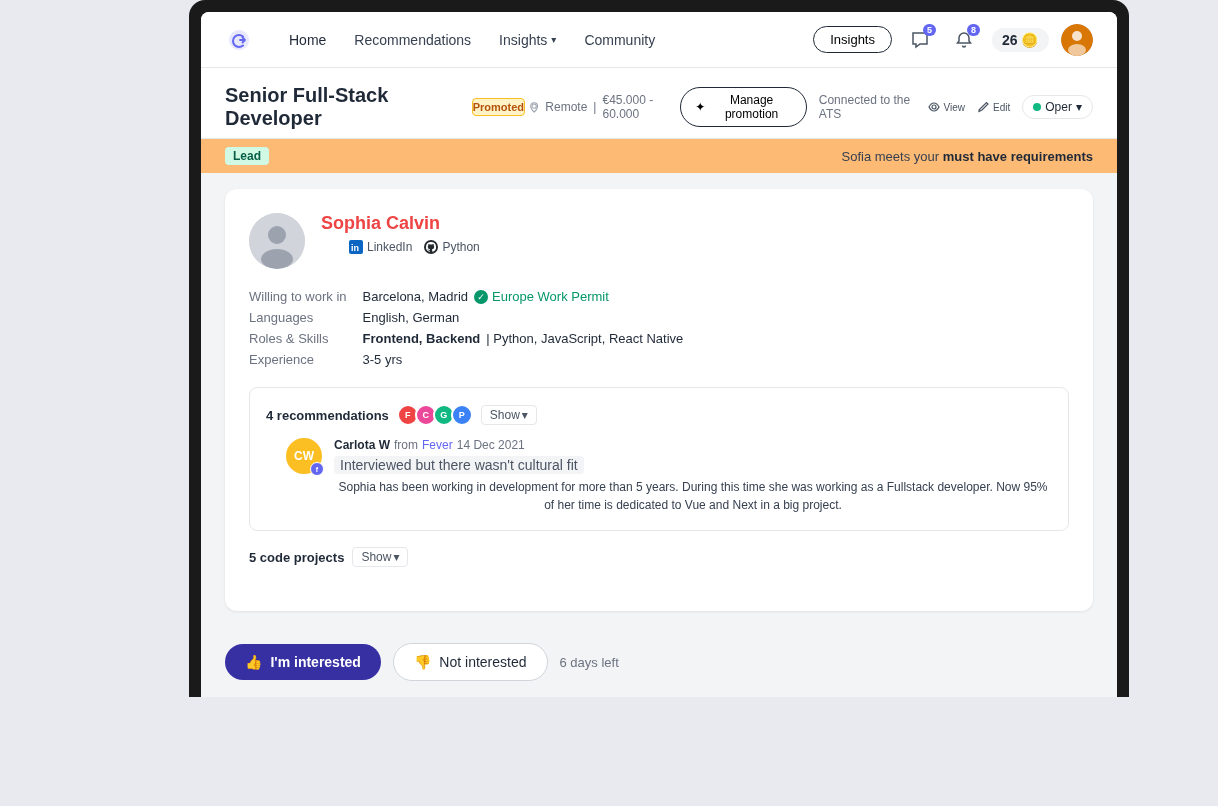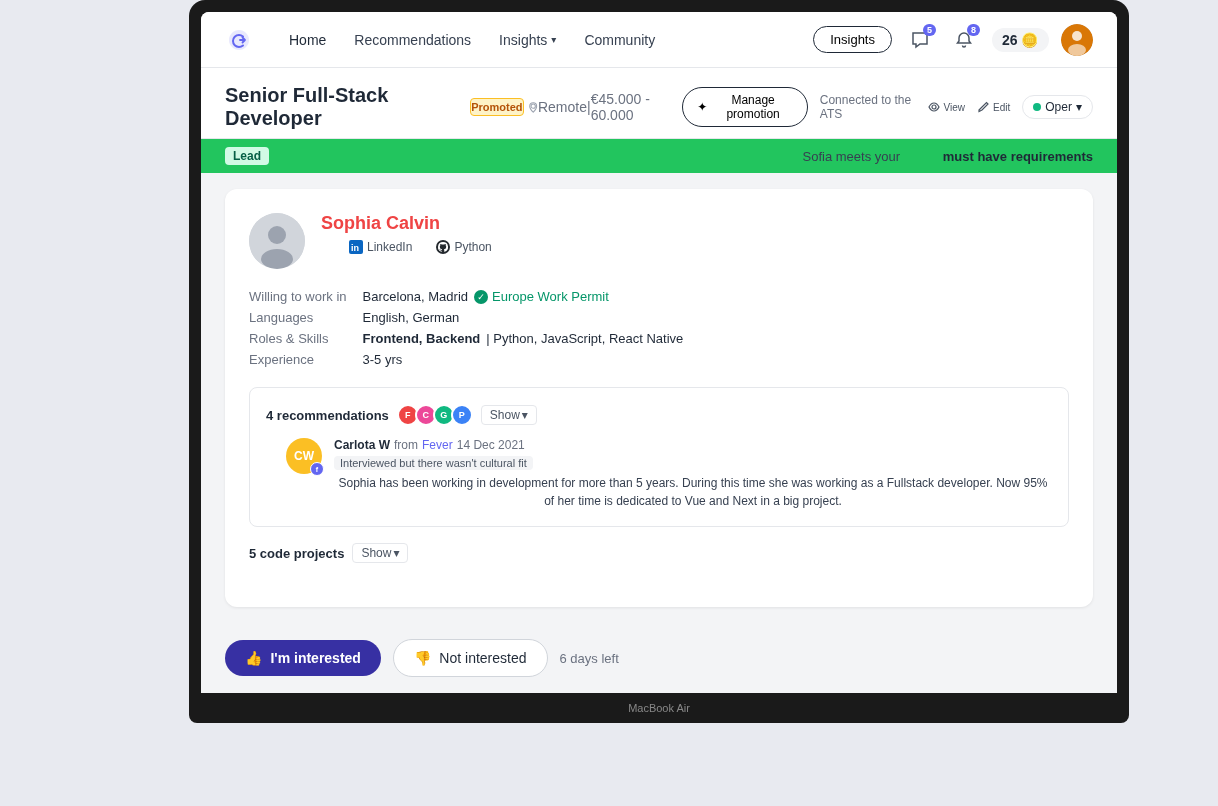--- a/index.html
+++ b/index.html
@@ -165,24 +165,25 @@
     .promoted-badge {
       background: #fef3c7;
       color: #b45309;
       border: 1px solid #fbbf24;
       border-radius: 4px;
       padding: 2px 0;
       font-size: 11px;
       font-weight: 600;
     }
     .job-subtitle {
-      font-size: 14px;
+      font-size: 12px;
       color: #6b7280;
       display: flex;
       align-items: center;
+      gap: 6px;
     }
     .job-actions {
       display: flex;
       align-items: center;
       gap: 12px;
     }
     .manage-promo-btn {
       border: 1.5px solid #1f2937;
       background: #fff;
       border-radius: 20px;
@@ -227,42 +228,41 @@
 
     
     .main-content {
       background: #f3f4f6;
       min-height: 500px;
       padding: 0;
     }
 
     
     .lead-banner {
-      background: #22c55e;
+      background: #fdba74;
       display: flex;
       align-items: center;
       justify-content: space-between;
       padding: 8px 24px;
     }
     .lead-tag {
       background: #d1fae5;
       color: #065f46;
       font-size: 12px;
       font-weight: 600;
       border-radius: 4px;
       padding: 2px 8px;
     }
     .meets-requirements {
       font-size: 13px;
       color: #374151;
     }
     .must-have {
       font-weight: 700;
       color: #1f2937;
-      margin-left: 39px;
     }
 
     
     .candidate-card {
       background: #fff;
       margin: 16px 24px;
       border-radius: 12px;
       padding: 24px;
       box-shadow: 0 1px 3px rgba(0,0,0,0.08);
     }
@@ -288,21 +288,21 @@
     }
     .candidate-info { flex: 1; }
     .candidate-name {
       font-size: 18px;
       font-weight: 700;
       color: #ef4444;
       margin-bottom: 6px;
     }
     .social-links {
       display: flex;
-      gap: 24px;
+      gap: 12px;
       padding-left: 28px;
     }
     .social-link {
       font-size: 12px;
       color: #4b5563;
       display: flex;
       align-items: center;
       gap: 4px;
       cursor: pointer;
     }
@@ -437,21 +437,21 @@
       display: flex;
       align-items: center;
       gap: 4px;
     }
     .rec-name { color: #1f2937; font-weight: 600; }
     .rec-company { color: #6366f1; }
     .rec-tag {
       background: #f3f4f6;
       border-radius: 4px;
       padding: 1px 6px;
-      font-size: 11px;
+      font-size: 14px;
       color: #4b5563;
     }
     .rec-text {
       font-size: 12px;
       color: #374151;
       line-height: 1.5;
     }
 
     
     .code-projects-section {
@@ -729,16 +729,13 @@
             <span>👎</span>
             <span>Not interested</span>
           </button>
           <span class="days-left">6 days left</span>
         </div>
       </div>
 
     </div>
   </div>
 
-  <div style="width:940px; left:50px; position:relative; background:#1a1a1a; height:30px; display:flex; align-items:center; justify-content:center; border-radius: 0 0 8px 8px;">
-    <span style="color:#888; font-size:11px;">MacBook Air</span>
-  </div>
 </div>
 
 </body></html>

